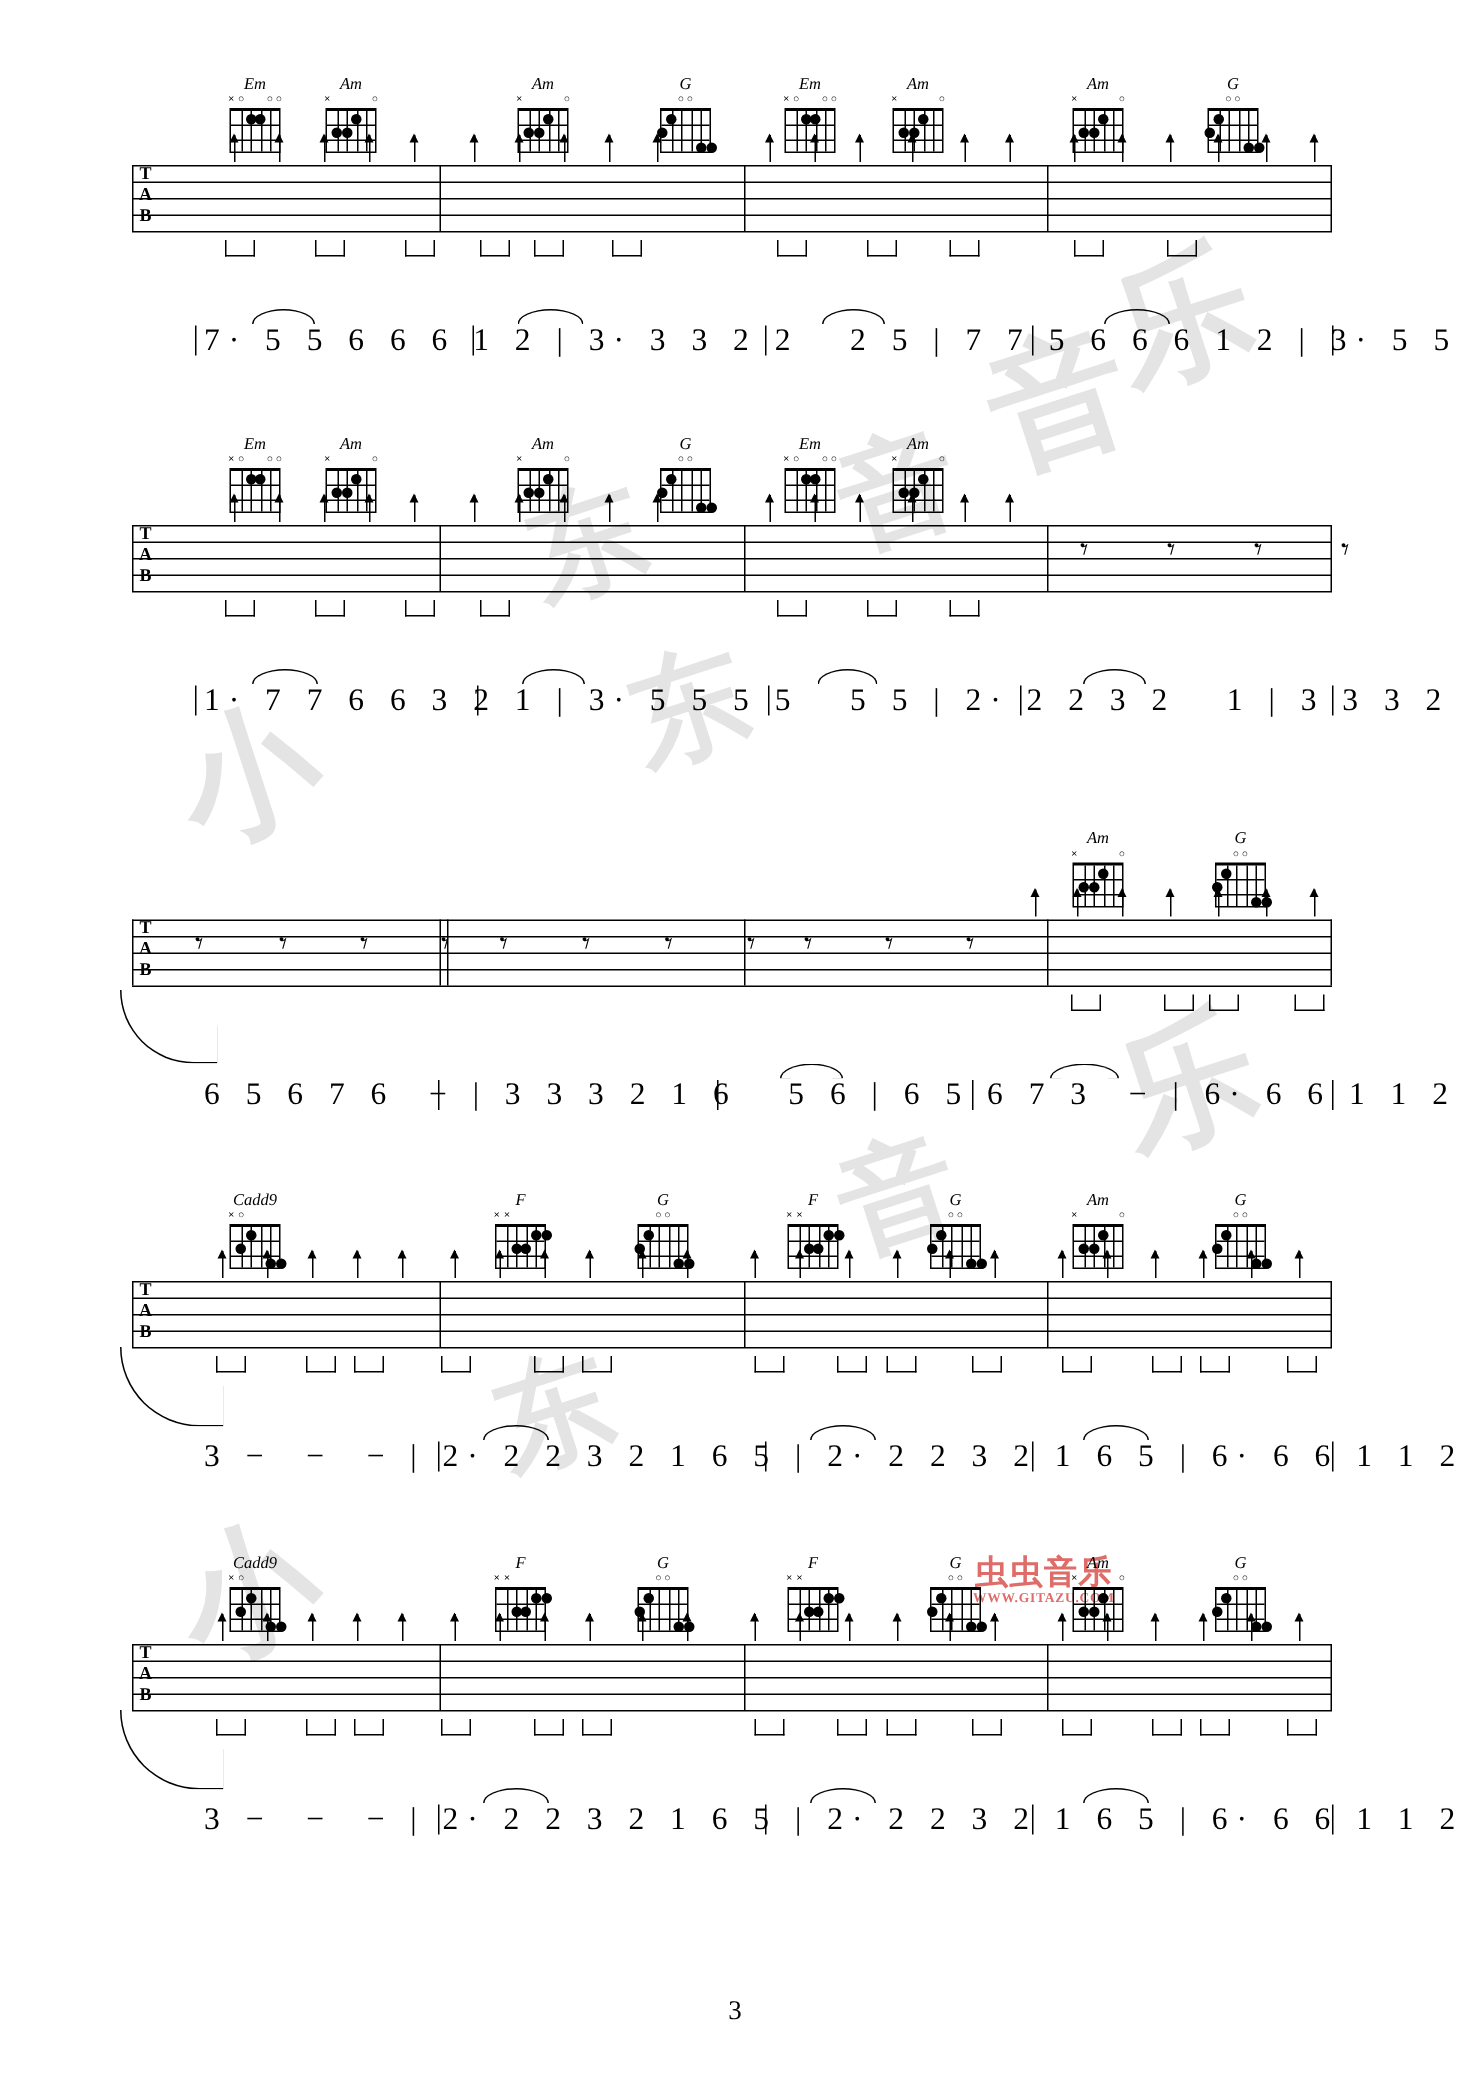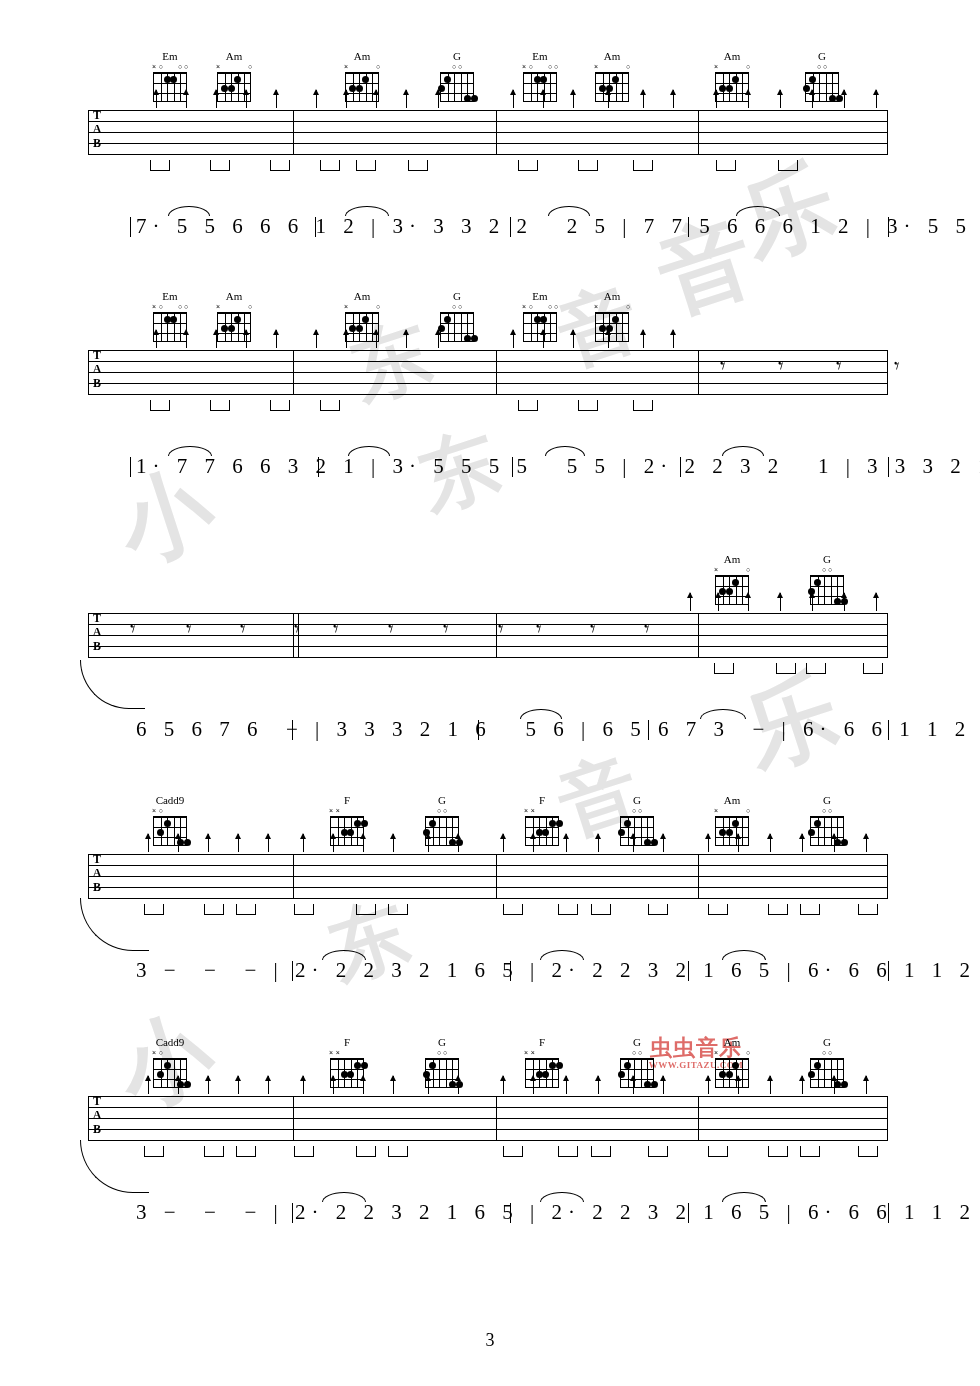--- a/index.html
+++ b/index.html
@@ -36,21 +36,21 @@
     opacity:.85;
     z-index:1;
   }
   .wm-red .cn{font-size:22px;letter-spacing:1px;}
   .wm-red .en{font-size:9px;letter-spacing:0.5px;}
 
   
   .system{position:absolute;left:0;width:980px;z-index:2;}
 
   
-  .chord{position:absolute;width:44px;text-align:center;}
+  .chord{position:absolute;width:44px;text-align:center;font-style:italic;}
   .chord .cname{
     font-size:11px;font-family:"Liberation Serif", serif;
     margin-bottom:1px;height:13px;line-height:13px;
   }
   .grid{
     position:relative;width:34px;height:30px;margin:0 auto;
     border:1px solid #000;border-top:2px solid #000;
     box-sizing:border-box;
   }
   .grid i{position:absolute;background:#000;}

